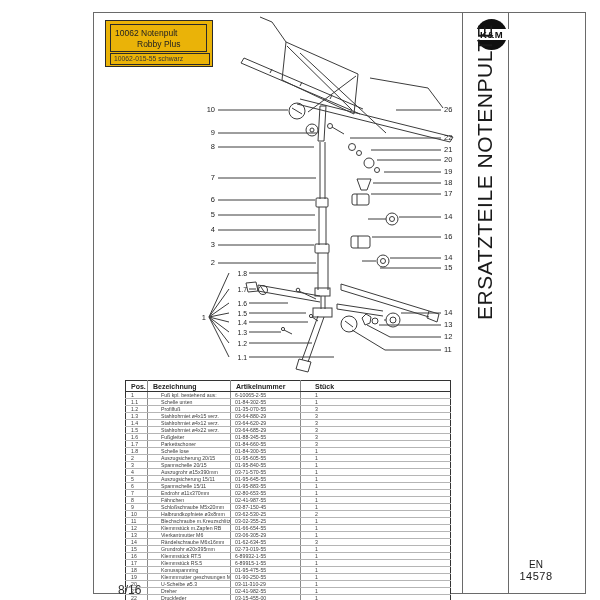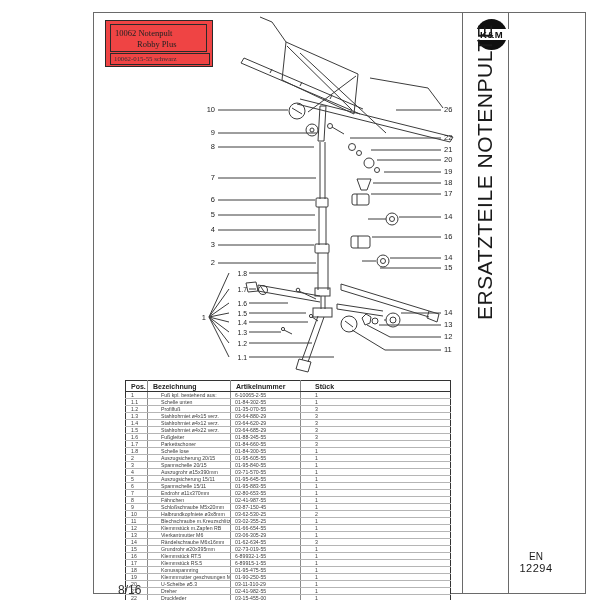--- a/index.html
+++ b/index.html
@@ -4,21 +4,21 @@
 <style>
   html,body{margin:0;padding:0;background:#fff;}
   .page{position:relative;width:600px;height:600px;background:#fff;overflow:hidden;
         font-family:"Liberation Sans",sans-serif;color:#222;}
   .frame{position:absolute;background:#6a6a6a;}
   .art{position:absolute;left:0;top:0;}
   .art path,.art line,.art circle,.art rect{stroke:#3c3c3c;fill:none;stroke-width:1;}
   .callout{position:absolute;font-size:7.5px;color:#1c1c1c;height:9px;line-height:9px;}
   .callout.sub{font-size:6.8px;}
   
-  .title-box{position:absolute;left:105px;top:20px;width:106px;height:45px;border:1.5px solid #2a2a2a;background:#ef4444;font-family:Liberation Serif, serif;}
+  .title-box{position:absolute;left:105px;top:20px;width:106px;height:45px;border:1.5px solid #2a2a2a;background:#eab308;}
   .name-box{position:absolute;left:4px;top:3px;width:95px;height:26px;border:1px solid #2a2a2a;font-size:8.5px;}
   .name-line1{margin:3px 0 0 4px;}
   .name-line2{margin:1px 0 0 26px;}
   .variant-box{position:absolute;left:4px;top:32px;width:95px;height:10px;border:1px solid #2a2a2a;
                font-size:6.8px;line-height:10px;padding-left:3px;color:#333;}
   
   .logo{position:absolute;left:476px;top:19px;width:31px;height:31px;}
   .logo-circle{position:absolute;left:0;top:0;width:31px;height:31px;border-radius:50%;background:#101010;}
   .logo-band{position:absolute;left:-3px;top:10px;width:37px;height:11px;background:#fff;
              text-align:center;font-size:9.5px;font-weight:bold;line-height:11px;letter-spacing:0.5px;color:#101010;}
@@ -35,21 +35,21 @@
             border-bottom:1px solid #333;padding:0 0 0 5px;white-space:nowrap;overflow:hidden;}
   .parts td{height:6px;line-height:6px;padding:0 0 0 5px;border-bottom:0.5px solid #b5b5b5;
             white-space:nowrap;overflow:hidden;}
   .parts td.c2{padding-left:13px;}
   .parts td.c3{padding-left:4px;}
   .parts td.c4,.parts th.h4{padding-left:14px;}
   .parts .vsep{border-left:1px solid #8a8a8a;}
   
   .pageno{position:absolute;left:118px;top:583px;font-size:12px;color:#333;}
   .doccode{position:absolute;left:505px;top:551px;width:62px;text-align:center;color:#1a1a1a;}
-  .doccode .l1{font-size:10px;}
+  .doccode .l1{font-size:10px;margin-top:8px;}
   .doccode .l2{font-size:11px;letter-spacing:0.5px;}
 </style>
 </head>
 <body>
 
 <div class="page">
 
   <svg class="art" width="600" height="600" viewBox="0 0 600 600">
 
     <g>
@@ -425,16 +425,16 @@
           <td class="vsep c2">Druckfeder</td>
           <td class="vsep c3">03-15-455-00</td>
           <td class="vsep c4">1</td>
         </tr>
       </tbody>
   </table>
 
   <div class="pageno">8/16</div>
   <div class="doccode">
     <div class="l1">EN</div>
-    <div class="l2">12294</div>
+    <div class="l2">14578</div>
   </div>
 
 </div>
 
 </body></html>

